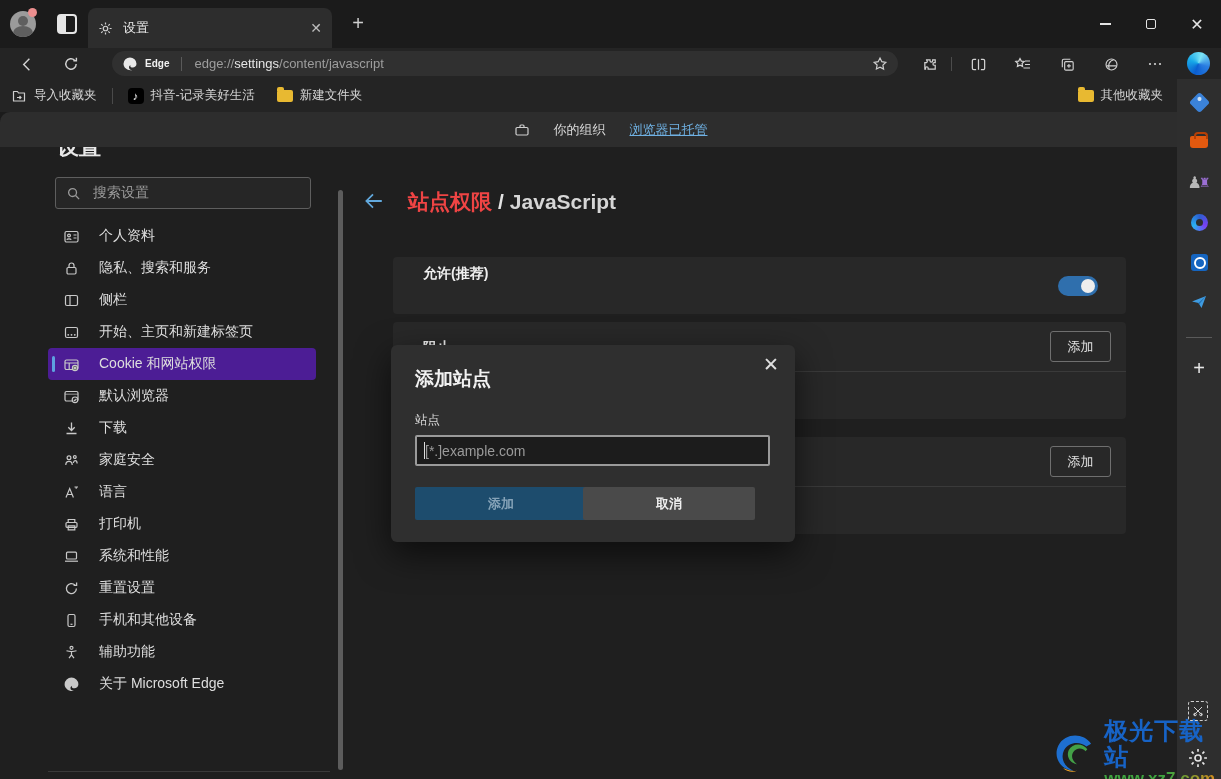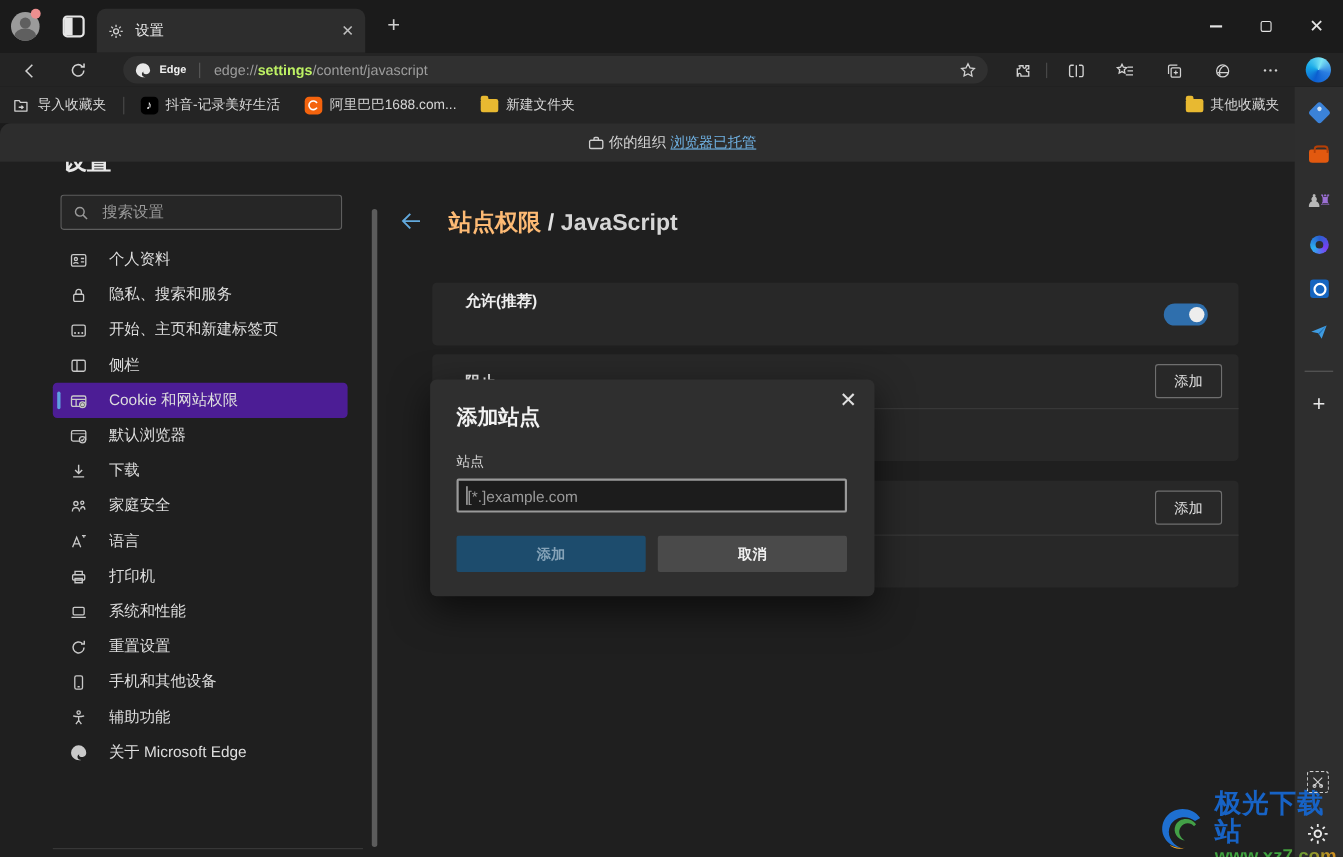--- a/index.html
+++ b/index.html
@@ -31,21 +31,21 @@
 
   
   #toolbar { position:absolute; left:0; top:48px; width:1221px; height:31px; background:#242424; }
   .tb-icon { position:absolute; top:3px; width:26px; height:26px; display:flex; align-items:center;
              justify-content:center; color:#d2d2d2; }
   #urlbar { position:absolute; left:112px; top:3px; width:786px; height:25px; background:#303030;
             border-radius:13px; display:flex; align-items:center; padding:0 10px; }
   #urlbar .sep { width:1px; height:14px; background:#5a5a5a; margin:0 12px; }
   #urlbar .site { color:#f2f2f2; font-size:10px; font-weight:bold; margin-left:7px; }
   #urlbar .scheme, #urlbar .rest { color:#9d9d9d; font-size:13px; }
-  #urlbar .bold { color:#bef264; font-size:13px; font-weight:bold; }
+  #urlbar .bold { color:#e5e5e5; font-size:13px; font-weight:normal; }
   #urlbar .star { margin-left:auto; }
   .tb-sep { position:absolute; top:9px; width:1px; height:14px; background:#4c4c4c; }
   #copilot-btn { position:absolute; left:1187px; top:4px; width:23px; height:23px; border-radius:50%;
                  background:conic-gradient(from 200deg,#0b5ed0,#17a9e8,#7ce4f5,#2a7de1,#0b5ed0); }
 
   
   #bookmarks { position:absolute; left:0; top:79px; width:1221px; height:33px; background:#242424;
                display:flex; align-items:center; color:#d6d6d6; font-size:12.5px; }
   .bm-item { display:flex; align-items:center; gap:7px; padding:0 11px; height:24px; }
   .bm-sep { width:1px; height:16px; background:#4a4a4a; margin:0 4px; }
@@ -55,21 +55,21 @@
   .folder { width:16px; height:12px; background:#e8b931; border-radius:2px; position:relative; }
   .folder::before { content:""; position:absolute; left:0; top:-3px; width:7px; height:4px;
                     background:#e8b931; border-radius:2px 2px 0 0; }
   #bm-other { position:absolute; right:58px; display:flex; align-items:center; gap:7px; }
 
   
   #page { position:absolute; left:0; top:112px; width:1221px; height:667px; background:#1f1f1f;
           border-radius:10px 10px 0 0; }
   #banner { position:absolute; left:0; top:112px; width:1221px; height:35px; background:#2d2d2d;
             border-radius:10px 10px 0 0; display:flex; align-items:center; justify-content:center;
-            gap:4px; z-index:5; }
+            gap:24px; z-index:5; }
   #banner .txt { color:#d8d8d8; font-size:13px; }
   #banner .lnk { color:#6fb1e3; font-size:13px; text-decoration:underline; }
 
   
   #side-title { position:absolute; left:57px; top:132px; color:#e8e8e8; font-size:22px; font-weight:bold; z-index:1; }
   #search { position:absolute; left:55px; top:177px; width:256px; height:32px; background:#262626;
             border:1px solid #5e5e5e; border-radius:3px; display:flex; align-items:center; gap:12px;
             padding:0 10px; }
   #search .ph { color:#9a9a9a; font-size:14px; }
   #sidelist { position:absolute; left:48px; top:220px; width:268px; }
@@ -79,21 +79,21 @@
   .side-item.selected { background:#4c1d95; }
   .side-item.selected::before { content:""; position:absolute; left:4px; top:8px; width:3px; height:16px;
                                 border-radius:2px; background:#5ea1e0; }
   #side-scroll { position:absolute; left:338px; top:190px; width:5px; height:580px; background:#5c5c5c;
                  border-radius:3px; }
   #side-bottom-div { position:absolute; left:48px; top:771px; width:282px; height:1px; background:#3a3a3a; }
 
   
   #back-main { position:absolute; left:362px; top:190px; width:22px; height:22px; color:#62a9dd; }
   #heading { position:absolute; left:408px; top:188px; font-size:21px; font-weight:bold; }
-  #heading .p1 { color:#fdba74; }
+  #heading .p1 { color:#ef4444; }
   #heading .sep { color:#e3e3e3; padding:0 6px; }
   #heading .p2 { color:#d6d6d6; }
   .card { position:absolute; left:393px; width:733px; background:#282828; border-radius:4px; }
   #card-allow { top:257px; height:57px; }
   #card-allow .lbl { position:absolute; left:30px; top:8px; color:#efefef; font-size:14px; font-weight:600; }
   #toggle { position:absolute; right:28px; top:19px; width:40px; height:20px; border-radius:10px;
             background:#2f6fad; }
   #toggle .knob { position:absolute; right:3px; top:3px; width:14px; height:14px; border-radius:50%;
                   background:#ededed; }
   #card-block { top:322px; height:97px; }
@@ -111,21 +111,21 @@
   #dlg-title { position:absolute; left:24px; top:21px; color:#f2f2f2; font-size:19px; font-weight:bold; }
   #dlg-label { position:absolute; left:24px; top:67px; color:#d8d8d8; font-size:12.5px; }
   #dlg-input { position:absolute; left:24px; top:90px; width:355px; height:31px; background:#1c1c1c;
                border:2px solid #9a9a9a; border-radius:2px; color:#9a9a9a; font-size:14px;
                padding:0 8px; font-family:"Liberation Sans","DejaVu Sans",sans-serif; }
   #dlg-input::placeholder { color:#9a9a9a; }
   #dlg-caret { position:absolute; left:33px; top:97px; width:1px; height:17px; background:#dcdcdc; }
   .dlg-btn { position:absolute; top:142px; width:172px; height:33px; border:none; border-radius:2px;
              font-size:13px; font-weight:bold; display:flex; align-items:center; justify-content:center; }
   #dlg-add { left:24px; background:#1d4c6d; color:#86a3b8; }
-  #dlg-cancel { left:207px; background:#4a4a4a; color:#f0f0f0; }
+  #dlg-cancel { left:192px; background:#4a4a4a; color:#f0f0f0; }
 
   
   #rail { position:absolute; left:1177px; top:79px; width:44px; height:700px; background:#2e2e2e; z-index:10; }
   .rail-ic { position:absolute; left:11px; width:22px; height:22px; display:flex; align-items:center;
              justify-content:center; }
   .tagic { width:15px; height:15px; background:#3b82d8; border-radius:3px; transform:rotate(45deg); position:relative; }
   .tagic::before { content:""; position:absolute; left:3px; top:3px; width:4px; height:4px;
                    border-radius:50%; background:#cfe3f7; }
   .toolbox { width:18px; height:12px; background:#e2590f; border-radius:2px 2px 3px 3px; position:relative; }
   .toolbox::before { content:""; position:absolute; left:4px; top:-4px; width:10px; height:5px;
@@ -258,28 +258,20 @@
         <path d="M6 9.5h4M8.5 8L10 9.5 8.5 11"></path>
       </svg>
     <span>导入收藏夹</span>
   </div>
   <div class="bm-sep"></div>
   <div class="bm-item">
     <span class="sq16 tiktok">♪</span>
     <span>抖音-记录美好生活</span>
   </div>
   <div class="bm-item">
-    <span class="sq16 alibaba">
-      <svg width="11" height="11" viewBox="0 0 12 12" fill="none" stroke="#fff" stroke-width="1.6">
-          <path d="M10 8.5A4.3 4.3 0 1 1 10 4"></path>
-        </svg>
-    </span>
-    <span>阿里巴巴1688.com...</span>
-  </div>
-  <div class="bm-item">
     <span class="folder"></span>
     <span>新建文件夹</span>
   </div>
   <div id="bm-other">
     <span class="folder"></span>
     <span>其他收藏夹</span>
   </div>
 </div>
 
 <div id="page"></div>
@@ -314,30 +306,30 @@
   <div class="side-item">
     <svg class="ic" viewBox="0 0 17 17" fill="none" stroke="currentColor" stroke-width="1.2">
         <rect x="4" y="7.5" width="9" height="6.5" rx="1.2"></rect>
         <path d="M6 7.5v-2a2.5 2.5 0 0 1 5 0v2"></path>
       </svg>
     <span>隐私、搜索和服务</span>
   </div>
   <div class="side-item">
     <svg class="ic" viewBox="0 0 17 17" fill="none" stroke="currentColor" stroke-width="1.2">
         <rect x="2.5" y="3.5" width="12" height="10" rx="1.5"></rect>
+        <path d="M7 3.5v10"></path>
+      </svg>
+    <span>侧栏</span>
+  </div>
+  <div class="side-item">
+    <svg class="ic" viewBox="0 0 17 17" fill="none" stroke="currentColor" stroke-width="1.2">
+        <rect x="2.5" y="3.5" width="12" height="10" rx="1.5"></rect>
         <path d="M5.2 10.8h.01M8.5 10.8h.01M11.8 10.8h.01" stroke-width="1.8" stroke-linecap="round"></path>
       </svg>
     <span>开始、主页和新建标签页</span>
-  </div>
-  <div class="side-item">
-    <svg class="ic" viewBox="0 0 17 17" fill="none" stroke="currentColor" stroke-width="1.2">
-        <rect x="2.5" y="3.5" width="12" height="10" rx="1.5"></rect>
-        <path d="M7 3.5v10"></path>
-      </svg>
-    <span>侧栏</span>
   </div>
   <div class="side-item selected">
     <svg class="ic" viewBox="0 0 17 17" fill="none" stroke="currentColor" stroke-width="1.2">
         <rect x="2" y="4" width="13" height="9.5" rx="1.5"></rect>
         <path d="M2 7h13M6.2 7v6.5"></path>
         <circle cx="12" cy="12" r="2.6" fill="#3a3a3a"></circle>
         <circle cx="12" cy="12" r="1" fill="currentColor"></circle>
       </svg>
     <span>Cookie 和网站权限</span>
   </div>

